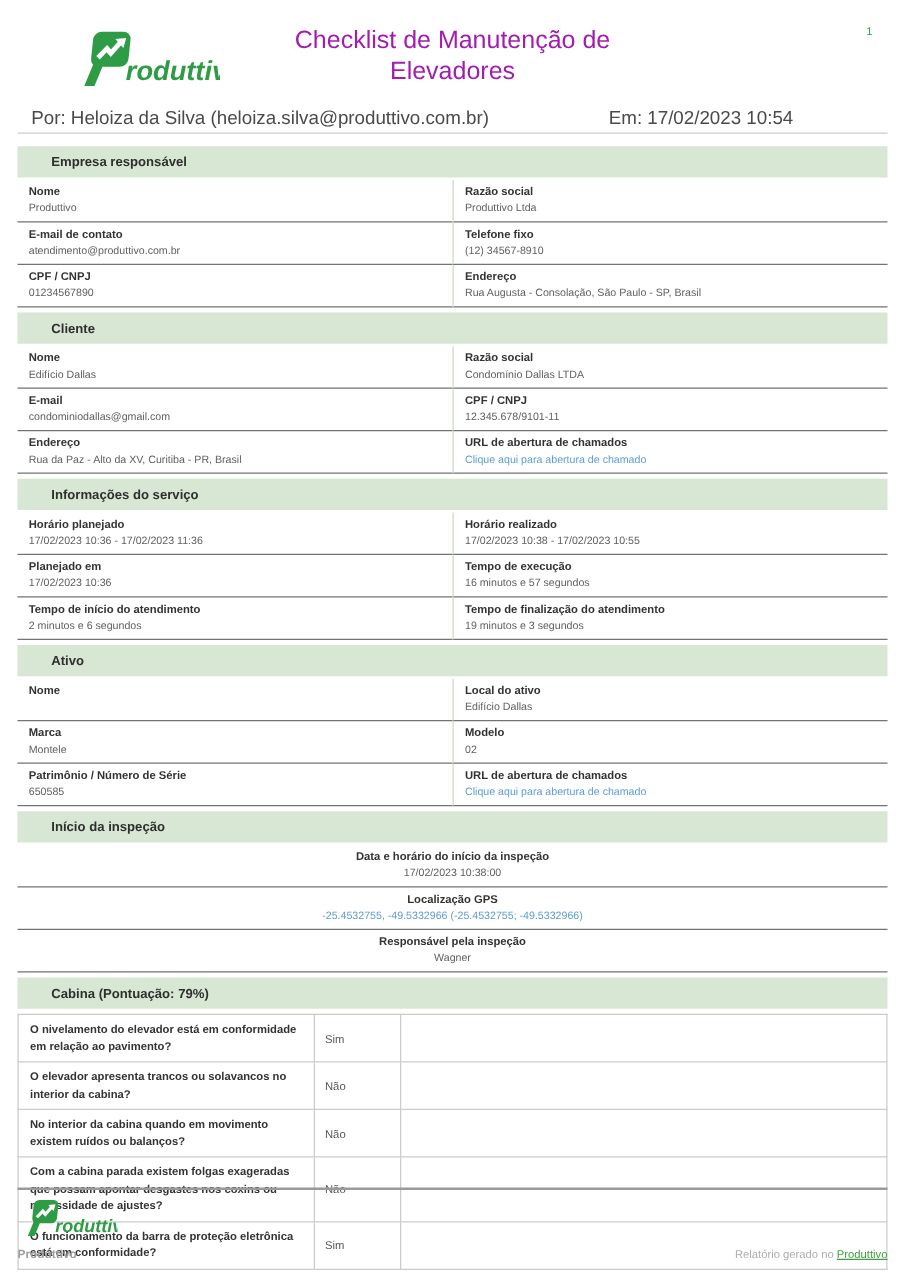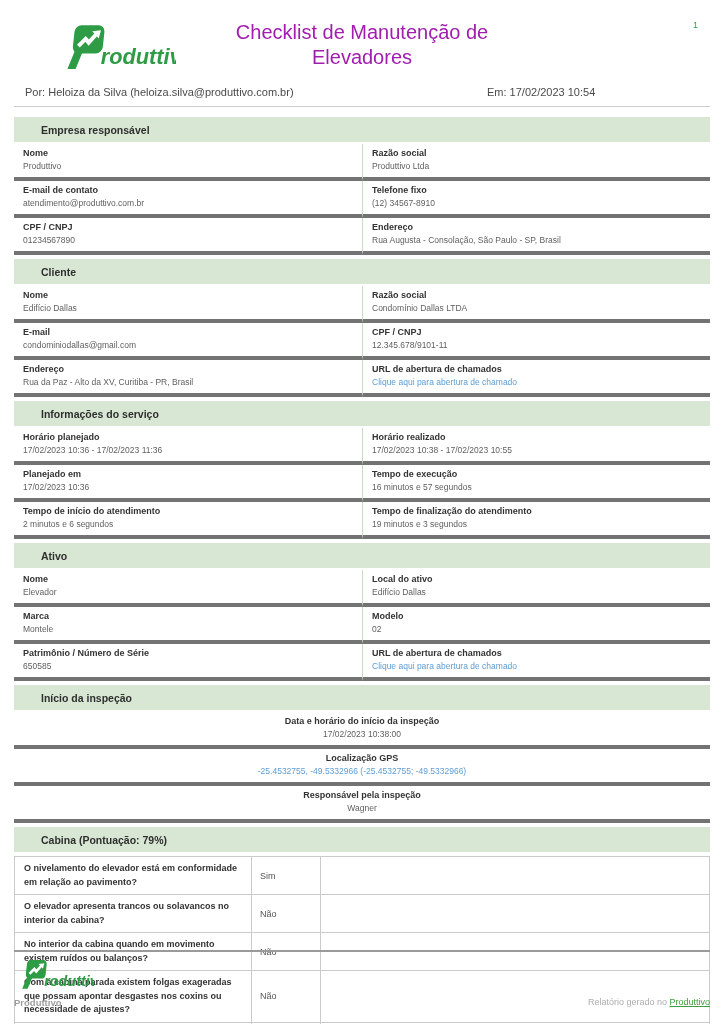--- a/index.html
+++ b/index.html
@@ -8,33 +8,33 @@
     width:724px; height:1024px; position:relative; background:#fff;
     font-family:"Liberation Sans","DejaVu Sans",sans-serif; color:#333;
     overflow:hidden; padding:0 14px;
   }
   
   .header { position:relative; height:82px; }
   .logo { position:absolute; left:44px; top:24px; }
   .page-title { width:430px; margin:0 auto; padding-top:20px; text-align:center;
     font-size:20px; line-height:25px; color:#a21caf; font-weight:400; }
   .page-num { position:absolute; right:12px; top:20px; font-size:9px; color:#31a04a; }
-  .byline { position:relative; margin:4px 11px 0; font-size:11px; color:#4a4a4a; height:12px; }
+  .byline { position:relative; margin:4px 11px 0; font-size:15px; color:#4a4a4a; height:12px; }
   .byline .em { position:absolute; left:462px; top:0; }
   .head-rule { border:none; border-top:1px solid #cccccc; margin:8px 0 0 0; }
   
   .sections { margin-top:10px; }
   .section { margin-top:4px; }
   .section-bar {
     background:#d8e7d3; padding:7px 27px 6px; font-size:10.5px; font-weight:bold; color:#2f2f2f;
   }
   .grid { display:grid; margin-top:2px; }
   .grid.two { grid-template-columns:1fr 1fr; }
   .grid.one { grid-template-columns:1fr;text-align:center; }
-  .cell { padding:4px 9px 5px; border-bottom:4px solid #737373; min-height:29px; }
+  .cell { padding:4px 9px 5px; border-bottom:1px solid #737373; min-height:29px; }
   .cell.rightcol { border-left:1px solid #c8dcc4; }
   .flabel { font-size:9px; font-weight:bold; color:#333; line-height:11px; }
   .fvalue { font-size:8.5px; color:#5f5f5f; line-height:11px; margin-top:2px; }
   .fvalue.link { color:#5e9cd3; cursor:pointer; }
   
   .check-table { width:100%; border-collapse:collapse; margin-top:4px; }
   .check-table td { border:1px solid #cbcbcb; vertical-align:middle; }
   td.q { width:237px; padding:5px 9px; font-size:9px; font-weight:bold; color:#333; line-height:13.5px;margin-left:12px; }
   td.a { width:69px; padding:5px 8px; font-size:9px; color:#555; }
   td.n { padding:5px 8px; font-size:9px; color:#555; }
@@ -164,21 +164,20 @@
             <div class="flabel">Tempo de finalização do atendimento</div>
             <div class="fvalue">19 minutos e 3 segundos</div>
           </div>
         </div>
       </section>
       <section class="section">
         <div class="section-bar">Ativo</div>
         <div class="grid two">
           <div class="cell">
             <div class="flabel">Nome</div>
-            <div class="fvalue">Elevador</div>
           </div>
           <div class="cell rightcol">
             <div class="flabel">Local do ativo</div>
             <div class="fvalue">Edifício Dallas</div>
           </div>
           <div class="cell">
             <div class="flabel">Marca</div>
             <div class="fvalue">Montele</div>
           </div>
           <div class="cell rightcol">

